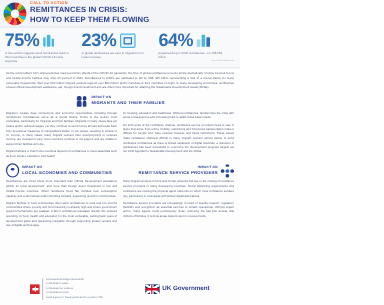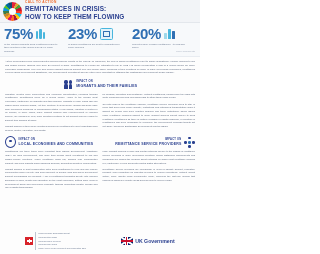--- a/index.html
+++ b/index.html
@@ -208,21 +208,21 @@
     <div class="stat">
       <div class="stat-top">
         <div class="stat-num">23%</div>
         <div class="phone-ico"></div>
       </div>
       <div class="stat-desc">of global remittances are sent to migrants from lower incomes</div>
     </div>
 
     <div class="stat">
       <div class="stat-top">
-        <div class="stat-num">20%</div>
+        <div class="stat-num">64%</div>
         <div class="chart-ico">
           <span class="c1"></span>
             <span class="c2"></span>
             <span class="c3"></span>
         </div>
       </div>
       <div class="stat-desc">projected drop in 2020 remittances - to US$ 554 billion</div>
     </div>
 
     <div class="credit c-stats">Source: World Bank data</div>

